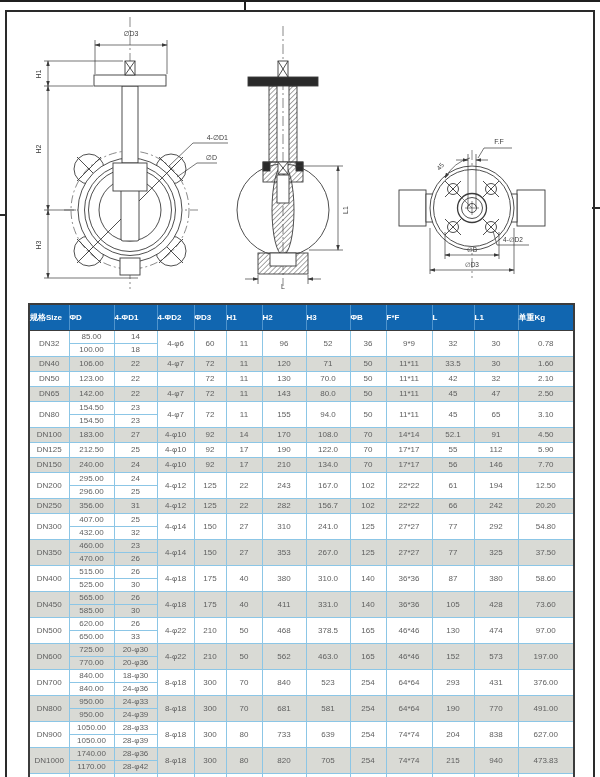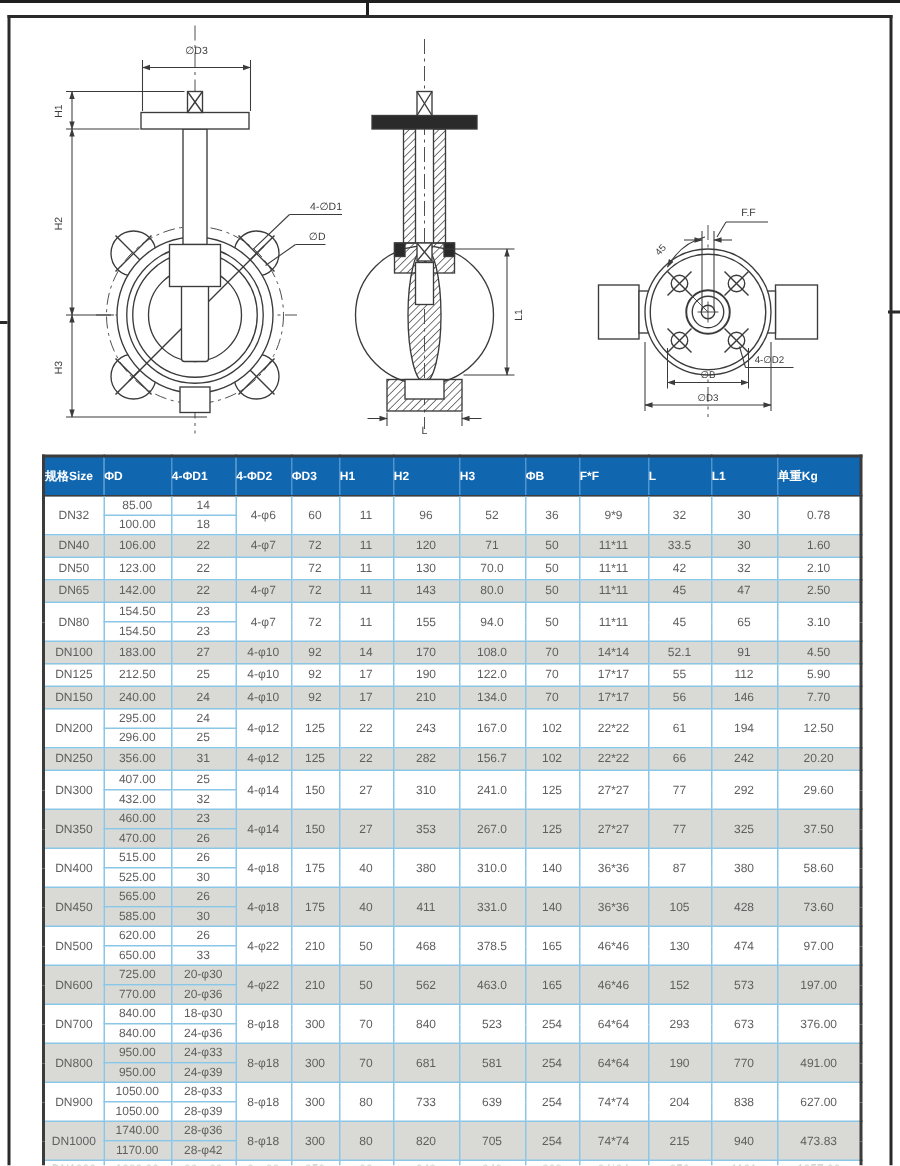--- a/index.html
+++ b/index.html
@@ -404,21 +404,21 @@
             <td>25</td>
             <td rowspan="2">4-φ14</td>
             <td rowspan="2">150</td>
             <td rowspan="2">27</td>
             <td rowspan="2">310</td>
             <td rowspan="2">241.0</td>
             <td rowspan="2">125</td>
             <td rowspan="2">27*27</td>
             <td rowspan="2">77</td>
             <td rowspan="2">292</td>
-            <td rowspan="2">29.60</td>
+            <td rowspan="2">54.80</td>
           </tr>
           <tr class="dbl">
             <td>432.00</td>
             <td>32</td>
           </tr>
           <tr class="dbl">
             <td rowspan="2" class="alt">DN350</td>
             <td class="alt">460.00</td>
             <td class="alt">23</td>
             <td rowspan="2" class="alt">4-φ14</td>
@@ -517,21 +517,21 @@
             <td>840.00</td>
             <td>18-φ30</td>
             <td rowspan="2">8-φ18</td>
             <td rowspan="2">300</td>
             <td rowspan="2">70</td>
             <td rowspan="2">840</td>
             <td rowspan="2">523</td>
             <td rowspan="2">254</td>
             <td rowspan="2">64*64</td>
             <td rowspan="2">293</td>
-            <td rowspan="2">673</td>
+            <td rowspan="2">431</td>
             <td rowspan="2">376.00</td>
           </tr>
           <tr class="dbl">
             <td>840.00</td>
             <td>24-φ36</td>
           </tr>
           <tr class="dbl">
             <td rowspan="2" class="alt">DN800</td>
             <td class="alt">950.00</td>
             <td class="alt">24-φ33</td>

